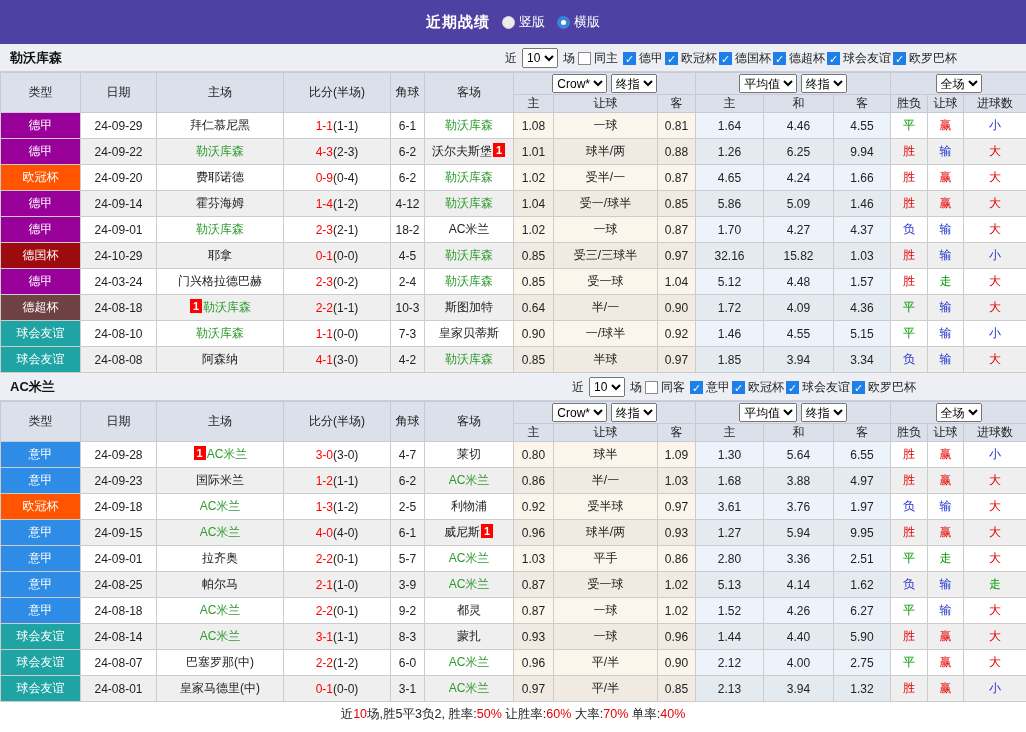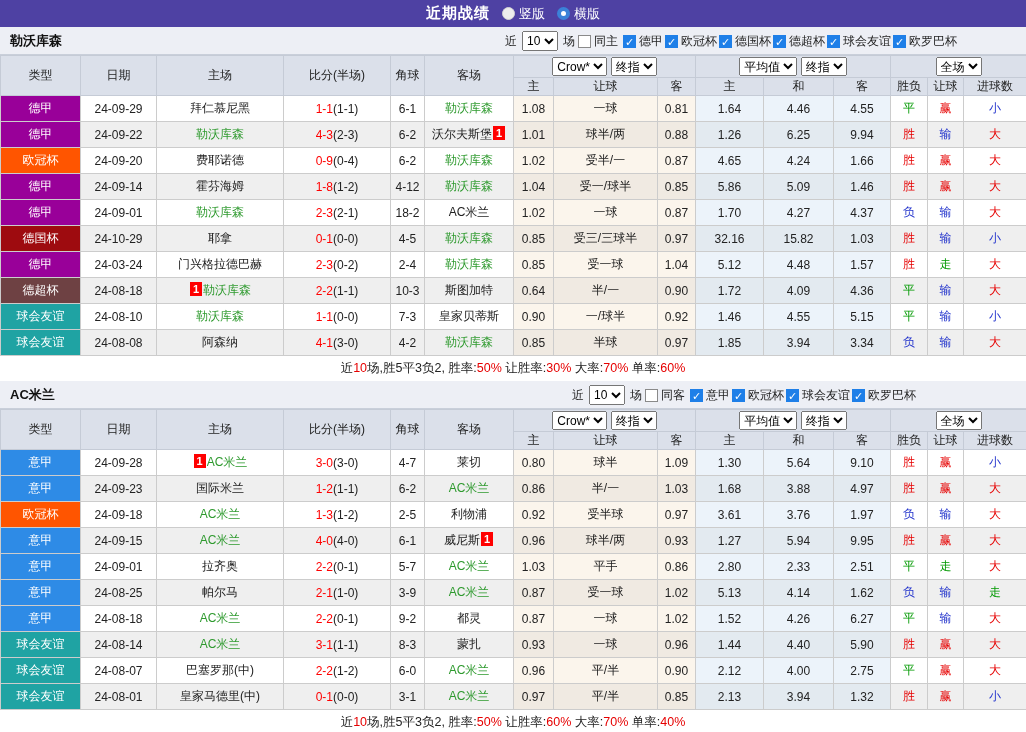--- a/index.html
+++ b/index.html
@@ -2,21 +2,21 @@
 <html><head>
 <meta charset="utf-8">
 <style>
   * { margin:0; padding:0; box-sizing:border-box; }
   body {
     font-family: "Liberation Sans", "DejaVu Sans", sans-serif;
     background:#fff; width:1026px; color:#222; font-size:12px;
   }
   
   .titlebar {
-    height:27px; background:#4E41A3; color:#fff;
+    height:44px; background:#4E41A3; color:#fff;
     display:flex; align-items:center; justify-content:center; gap:12px;
   }
   .titlebar .title { font-size:15px; font-weight:bold; letter-spacing:1px; }
   .radio-label { display:inline-flex; align-items:center; gap:4px; font-size:13px; cursor:pointer; }
   .radio { display:inline-block; width:13px; height:13px; border-radius:50%; }
   .radio.off { background:#EDEDED; border:1px solid #D5D5D5; }
   .radio.on  { background:#fff; border:4px solid #3B82D8; }
   
   .sec-header {
     position:relative; height:28px; background:#EDEFF5;
@@ -203,21 +203,21 @@
           <td class="c-avg">4.24</td>
           <td class="c-avg">1.66</td>
           <td class="c-st" style="color:#E60000">胜</td>
           <td class="c-st" style="color:#E60000">赢</td>
           <td class="c-st" style="color:#E60000">大</td>
         </tr>
         <tr class="even">
           <td class="c-type" style="background:#990099">德甲</td>
           <td>24-09-14</td>
           <td><span class="">霍芬海姆</span></td>
-          <td><span class="ft">1-8</span><span>(1-2)</span></td>
+          <td><span class="ft">1-4</span><span>(1-2)</span></td>
           <td>4-12</td>
           <td><span class="tg">勒沃库森</span></td>
           <td class="c-odds">1.04</td>
           <td class="c-odds">受一/球半</td>
           <td class="c-odds">0.85</td>
           <td class="c-avg">5.86</td>
           <td class="c-avg">5.09</td>
           <td class="c-avg">1.46</td>
           <td class="c-st" style="color:#E60000">胜</td>
           <td class="c-st" style="color:#E60000">赢</td>
@@ -320,21 +320,20 @@
           <td class="c-odds">0.97</td>
           <td class="c-avg">1.85</td>
           <td class="c-avg">3.94</td>
           <td class="c-avg">3.34</td>
           <td class="c-st" style="color:#2233CC">负</td>
           <td class="c-st" style="color:#2233CC">输</td>
           <td class="c-st" style="color:#E60000">大</td>
         </tr>
       </tbody>
   </table>
-  <div class="summary"><span>近</span><span class="red">10</span><span>场,胜5平3负2, 胜率:</span><span class="red">50%</span><span> 让胜率:</span><span class="red">30%</span><span> 大率:</span><span class="red">70%</span><span> 单率:</span><span class="red">60%</span></div>
 </section>
 
 <section>
   <div class="sec-header">
     <span class="team-name">AC米兰</span>
     <div class="filters f1">
       <span>近</span>
       <select><option>10</option></select>
       <span>场</span>
       <label class="chk-label">
@@ -412,21 +411,21 @@
           <td>24-09-28</td>
           <td><span class="badge">1</span><span class="tg">AC米兰</span></td>
           <td><span class="ft">3-0</span><span>(3-0)</span></td>
           <td>4-7</td>
           <td><span class="">莱切</span></td>
           <td class="c-odds">0.80</td>
           <td class="c-odds">球半</td>
           <td class="c-odds">1.09</td>
           <td class="c-avg">1.30</td>
           <td class="c-avg">5.64</td>
-          <td class="c-avg">9.10</td>
+          <td class="c-avg">6.55</td>
           <td class="c-st" style="color:#E60000">胜</td>
           <td class="c-st" style="color:#E60000">赢</td>
           <td class="c-st" style="color:#2233CC">小</td>
         </tr>
         <tr class="even">
           <td class="c-type" style="background:#2E8BE6">意甲</td>
           <td>24-09-23</td>
           <td><span class="">国际米兰</span></td>
           <td><span class="ft">1-2</span><span>(1-1)</span></td>
           <td>6-2</td>
@@ -479,21 +478,21 @@
           <td class="c-type" style="background:#2E8BE6">意甲</td>
           <td>24-09-01</td>
           <td><span class="">拉齐奥</span></td>
           <td><span class="ft">2-2</span><span>(0-1)</span></td>
           <td>5-7</td>
           <td><span class="tg">AC米兰</span></td>
           <td class="c-odds">1.03</td>
           <td class="c-odds">平手</td>
           <td class="c-odds">0.86</td>
           <td class="c-avg">2.80</td>
-          <td class="c-avg">2.33</td>
+          <td class="c-avg">3.36</td>
           <td class="c-avg">2.51</td>
           <td class="c-st" style="color:#009900">平</td>
           <td class="c-st" style="color:#009900">走</td>
           <td class="c-st" style="color:#E60000">大</td>
         </tr>
         <tr class="even">
           <td class="c-type" style="background:#2E8BE6">意甲</td>
           <td>24-08-25</td>
           <td><span class="">帕尔马</span></td>
           <td><span class="ft">2-1</span><span>(1-0)</span></td>

